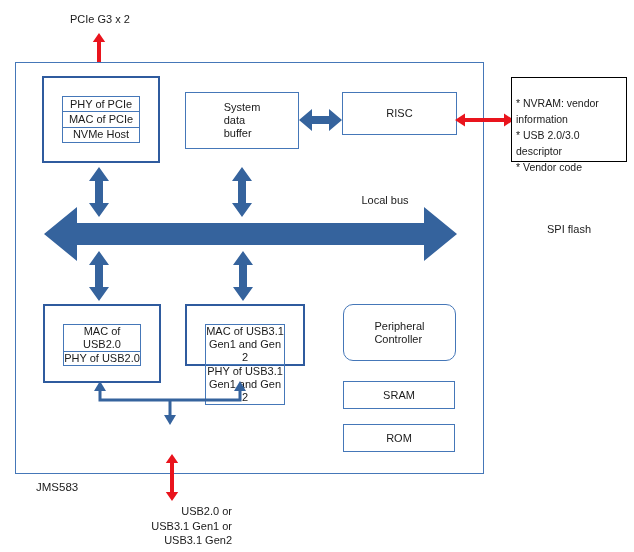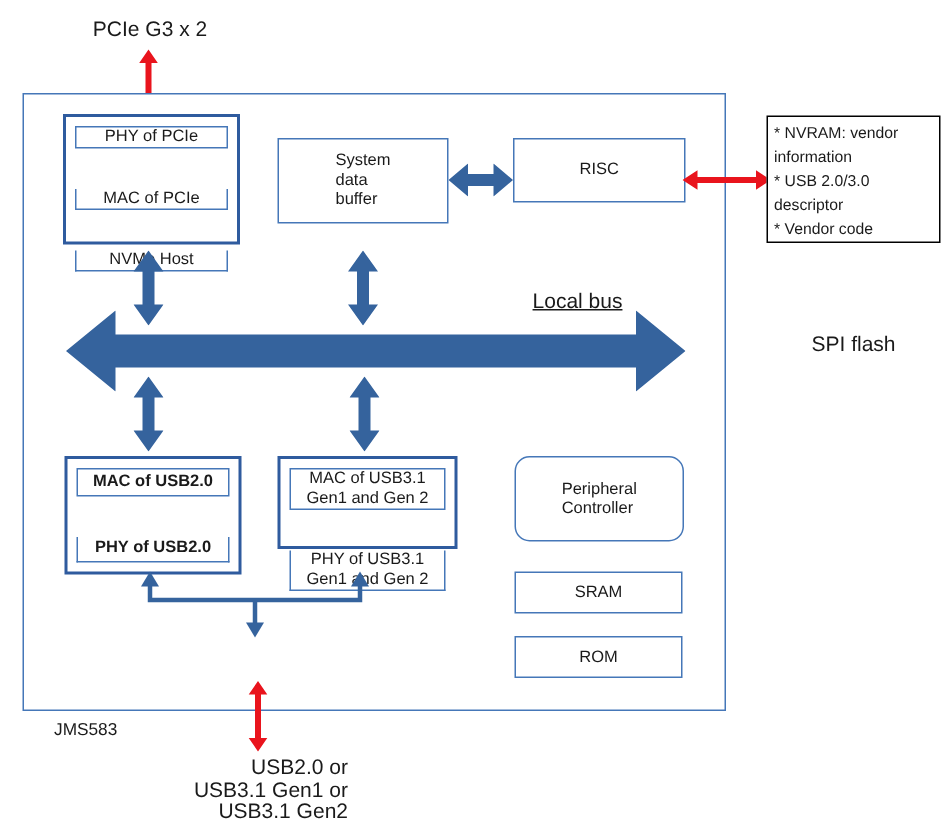--- a/index.html
+++ b/index.html
@@ -2,49 +2,49 @@
 <html style="--box-border: #4577b8; --stack-border: #2f5b9e; --arrow-blue: #35639d; --arrow-red: #e9141d; --spi-border: #000000; --text: #1a1a1a;"><head>
 <meta charset="utf-8">
 <style>
   html,body{margin:0;padding:0;background:#fff;}
   .canvas{
     position:relative;width:634px;height:552px;background:#ffffff;
     font-family:"Liberation Sans", sans-serif;color:var(--text,#1a1a1a);
     overflow:hidden;
   }
   .lbl{
-    position:absolute;box-sizing:border-box;font-size:14px;line-height:13px;
+    position:absolute;box-sizing:border-box;font-size:11px;line-height:13px;
     white-space:pre-line;color:var(--text,#1a1a1a);
   }
   .center{text-align:center;}
   .box{
     position:absolute;box-sizing:border-box;background:#fff;
     border:1.5px solid var(--box-border,#4577b8);
     display:flex;align-items:center;justify-content:center;
     text-align:left;font-size:11px;line-height:13px;white-space:pre-line;
   }
   .chip-outline{
     position:absolute;box-sizing:border-box;background:#fff;
     border:1.5px solid var(--box-border,#4577b8);
   }
   .stack{
     position:absolute;box-sizing:border-box;background:#fff;
     border:2px solid var(--stack-border,#2f5b9e);
-    display:flex;flex-direction:column;padding:6px;gap:27px;
+    display:flex;flex-direction:column;padding:18px;
   }
   .stack .cell{
     flex:1;box-sizing:border-box;border:1px solid var(--box-border,#4577b8);
     display:flex;align-items:center;justify-content:center;
     text-align:center;font-size:11px;line-height:13px;white-space:pre-line;
   }
   .stack .cell + .cell{border-top:0;}
   .spi-box{
     position:absolute;box-sizing:border-box;background:#fff;
     border:1.5px solid var(--spi-border,#000);
-    font-size:10.5px;line-height:16px;padding:3px 4px;white-space:pre-line;
+    font-size:10.5px;line-height:16px;padding:17px 4px;white-space:pre-line;
   }
   svg{position:absolute;display:block;}
   .fill-blue{fill:var(--arrow-blue,#35639d);}
   .fill-red{fill:var(--arrow-red,#e9141d);}
   .stroke-blue{stroke:var(--arrow-blue,#35639d);fill:none;stroke-width:3;}
 </style>
 </head>
 <body>
 
 <div class="canvas">
@@ -84,33 +84,33 @@
 * Vendor code</div>
   <div class="lbl center" style="left:511px;top:186px;width:116px;margin-top:37px;">SPI flash</div>
 
   <svg style="left:89px;top:167px;" width="20" height="50" viewBox="0 0 20 50">
     <polygon class="fill-blue" points="10,0 20,14 14,14 14,36 20,36 10,50 0,36 6,36 6,14 0,14"></polygon>
   </svg>
   <svg style="left:232px;top:167px;" width="20" height="50" viewBox="0 0 20 50">
     <polygon class="fill-blue" points="10,0 20,14 14,14 14,36 20,36 10,50 0,36 6,36 6,14 0,14"></polygon>
   </svg>
 
-  <div class="lbl center" style="left:340px;top:194px;width:90px;text-decoration:underline;">Local bus</div>
+  <div class="lbl center" style="left:340px;top:194px;width:90px;">Local bus</div>
   <svg style="left:44px;top:207px;" width="413" height="54" viewBox="0 0 413 54">
     <polygon class="fill-blue" points="0,27 33,0 33,16 380,16 380,0 413,27 380,54 380,38 33,38 33,54"></polygon>
   </svg>
 
   <svg style="left:89px;top:251px;" width="20" height="50" viewBox="0 0 20 50">
     <polygon class="fill-blue" points="10,0 20,14 14,14 14,36 20,36 10,50 0,36 6,36 6,14 0,14"></polygon>
   </svg>
   <svg style="left:233px;top:251px;" width="20" height="50" viewBox="0 0 20 50">
     <polygon class="fill-blue" points="10,0 20,14 14,14 14,36 20,36 10,50 0,36 6,36 6,14 0,14"></polygon>
   </svg>
 
-  <div class="stack" style="left:43px;top:304px;width:118px;height:79px;font-weight:bold;">
+  <div class="stack" style="left:43px;top:304px;width:118px;height:79px;">
     <div class="cell">MAC of USB2.0</div>
     <div class="cell">PHY of USB2.0</div>
   </div>
 
   <div class="stack" style="left:185px;top:304px;width:120px;height:62px;">
     <div class="cell">MAC of USB3.1
 Gen1 and Gen 2</div>
     <div class="cell">PHY of USB3.1
 Gen1 and Gen 2</div>
   </div>

